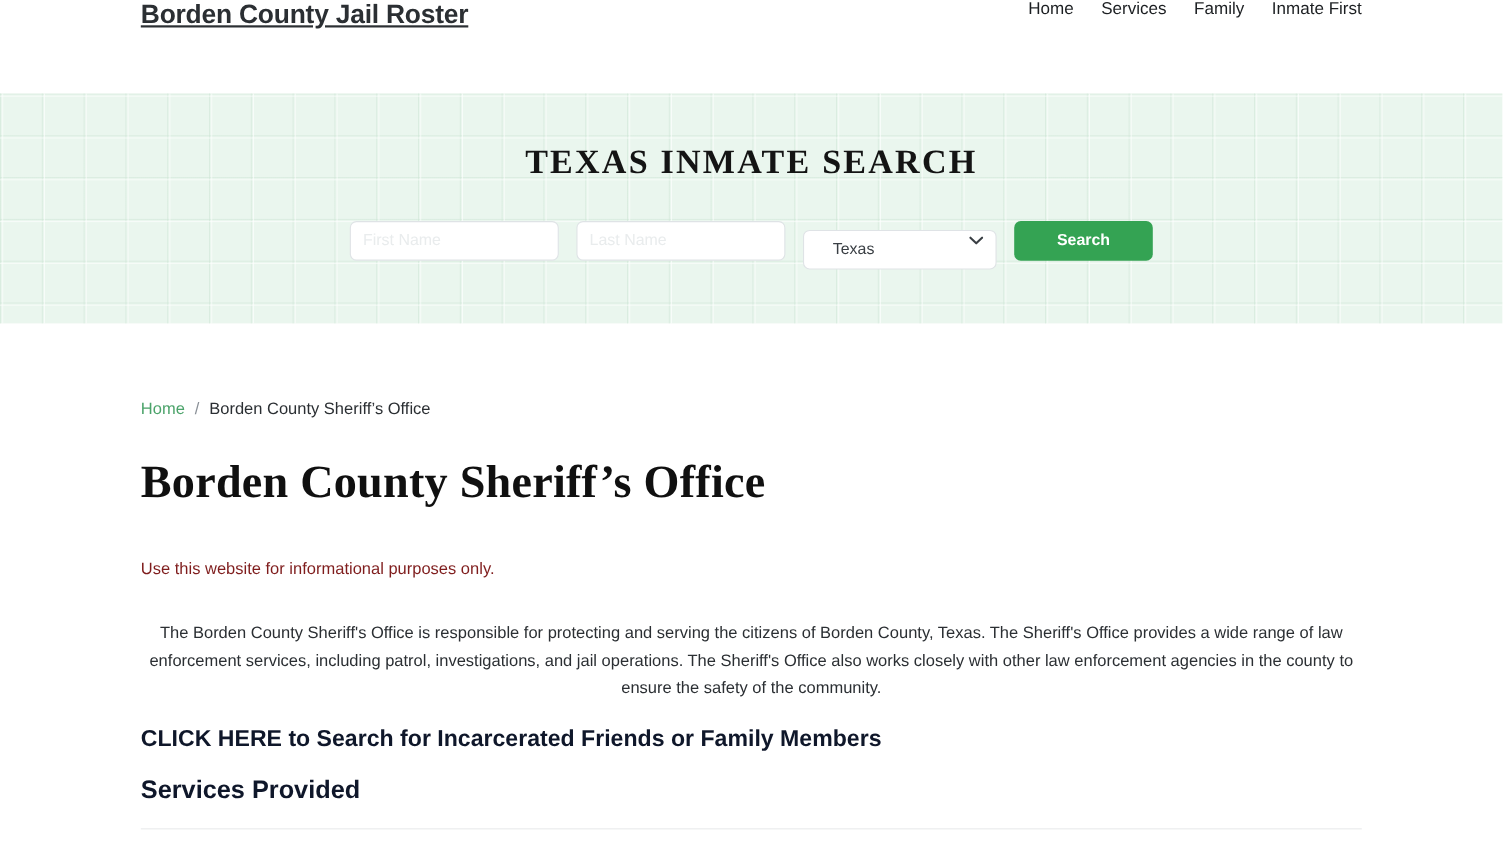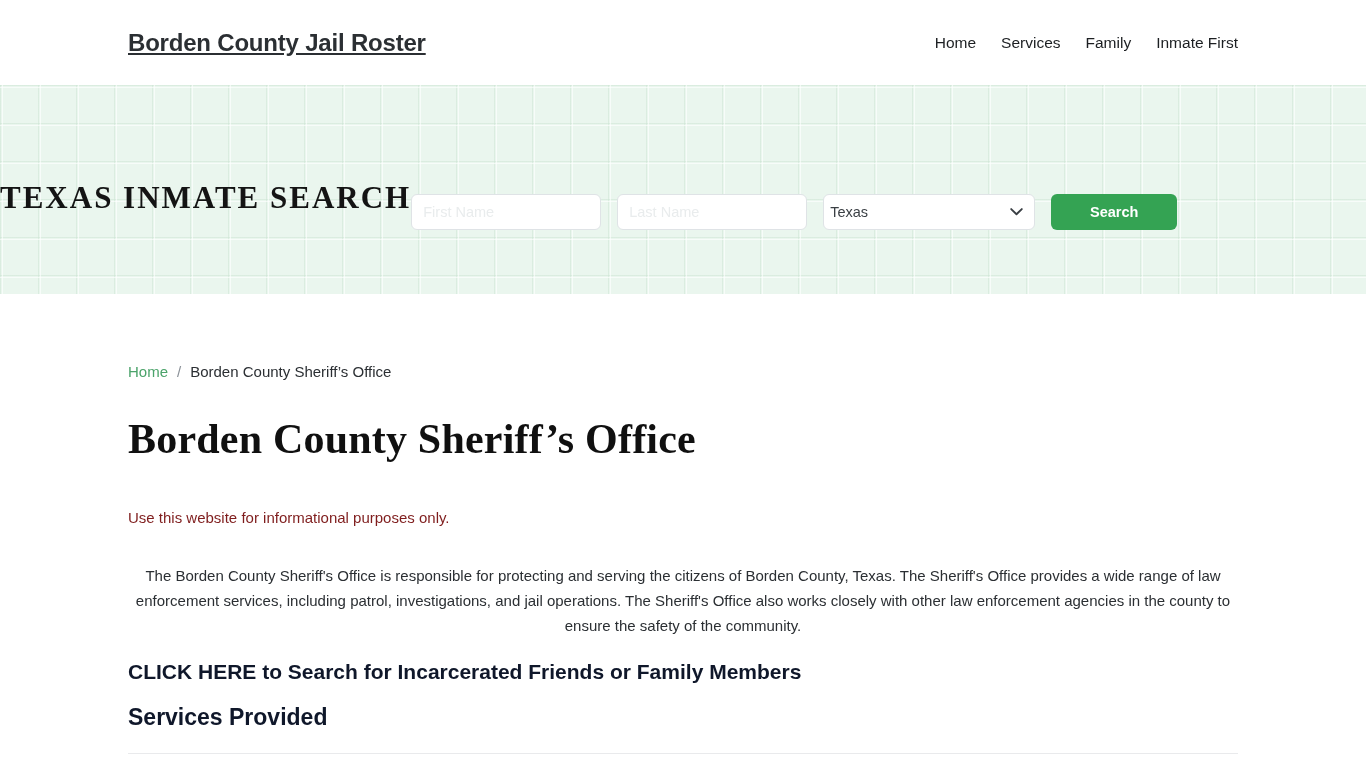--- a/index.html
+++ b/index.html
@@ -14,21 +14,21 @@
   body {
     font-family: "Liberation Sans", sans-serif;
     color: #222222;
   }
 
   
   .site-header {
     height: 85px;
     background: #ffffff;
     display: flex;
-    align-items: center;
+    align-items: flex-start;
     justify-content: space-between;
     padding: 0 128px;
   }
   .brand {
     font-family: "Liberation Sans", sans-serif;
     font-weight: bold;
     font-size: 24px;
     letter-spacing: -0.2px;
     color: #2b2f33;
     white-space: nowrap;
@@ -50,21 +50,21 @@
     height: 209px;
     background-color: #eaf6ee;
     background-image:
       linear-gradient(to right, rgba(255,255,255,0.62) 1px, transparent 1px),
       linear-gradient(to bottom, rgba(255,255,255,0.62) 1px, transparent 1px),
       linear-gradient(to right, rgba(205,229,213,0.55) 1px, transparent 1px),
       linear-gradient(to bottom, rgba(205,229,213,0.55) 1px, transparent 1px);
     background-size: 38px 38px, 38px 38px, 38px 38px, 38px 38px;
     background-position: 2px 2px, 2px 2px, 0 0, 0 0;
     display: flex;
-    flex-direction: row;
+    flex-direction: column;
     align-items: center;
     justify-content: flex-start;
     padding-top: 44px;
   }
   .hero-title {
     font-family: "Liberation Serif", serif;
     font-weight: bold;
     font-size: 31px;
     letter-spacing: 2px;
     color: #141414;
@@ -83,31 +83,32 @@
     border-radius: 6px;
     background: #ffffff;
     font-family: "Liberation Sans", sans-serif;
     font-size: 14.5px;
     color: #333333;
     padding: 0 11px;
     outline: none;
   }
   .text-input::placeholder { color: #e9eced; }
   .state-select {
-    width: 212px;
+    width: 176px;
     height: 36px;
     border: 1px solid #dfe3e6;
     border-radius: 6px;
     background: #ffffff;
     font-family: "Liberation Sans", sans-serif;
     font-size: 14.5px;
     color: #3a3f44;
-    padding: 0 6px;
+    padding: 0 26px;
     outline: none;
     appearance: none;
+    margin-top: 16px;
     -webkit-appearance: none;
   }
   .select-wrap { position: relative; display: inline-block; }
   .select-chevron {
     position: absolute;
     right: 12px;
     top: 50%;
     transform: translateY(-50%);
     pointer-events: none;
     line-height: 0;

